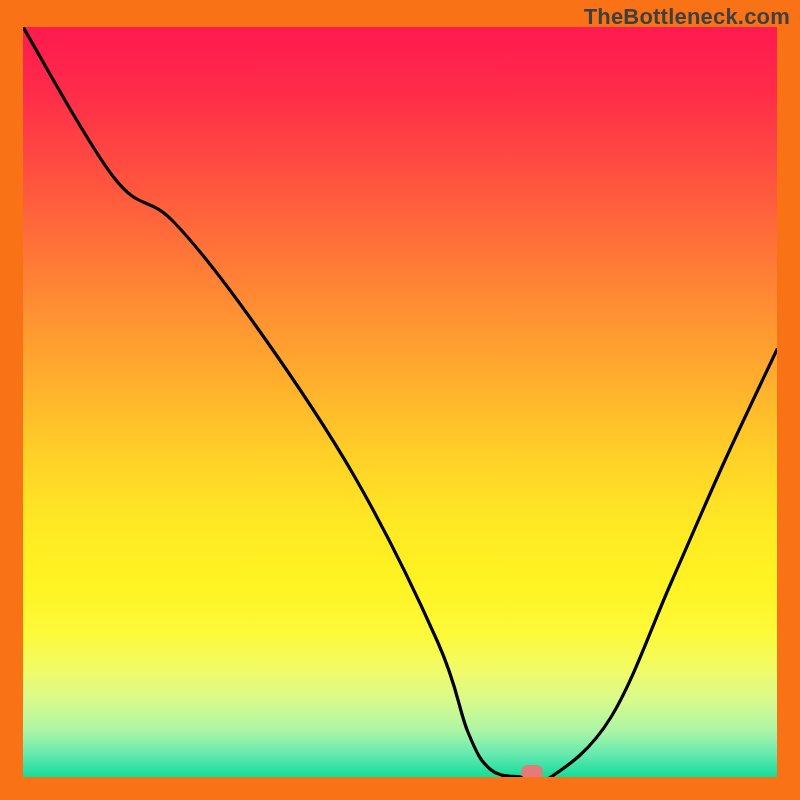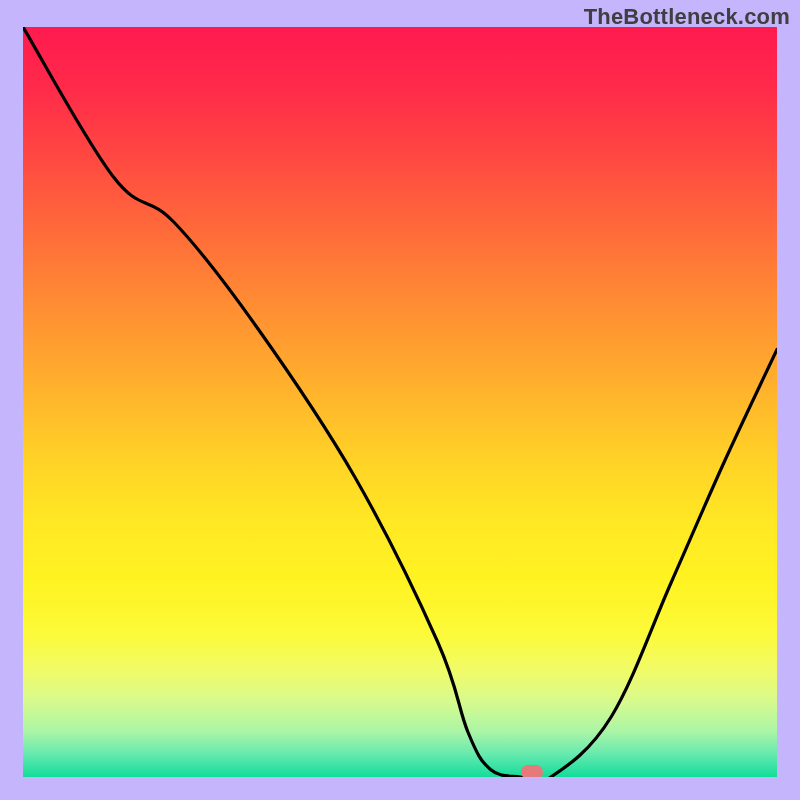--- a/index.html
+++ b/index.html
@@ -8,21 +8,21 @@
     width: 800px;
     height: 800px;
     background: #000;
     overflow: hidden;
     font-family: Arial, Helvetica, sans-serif;
   }
   .frame {
     position: relative;
     width: 800px;
     height: 800px;
-    background: #c4b5fd;
+    background: #f97316;
   }
   .watermark {
     position: absolute;
     top: 4px;
     right: 10px;
     color: #3f3f3f;
     font-size: 22px;
     font-weight: 600;
     letter-spacing: 0.2px;
     z-index: 5;

